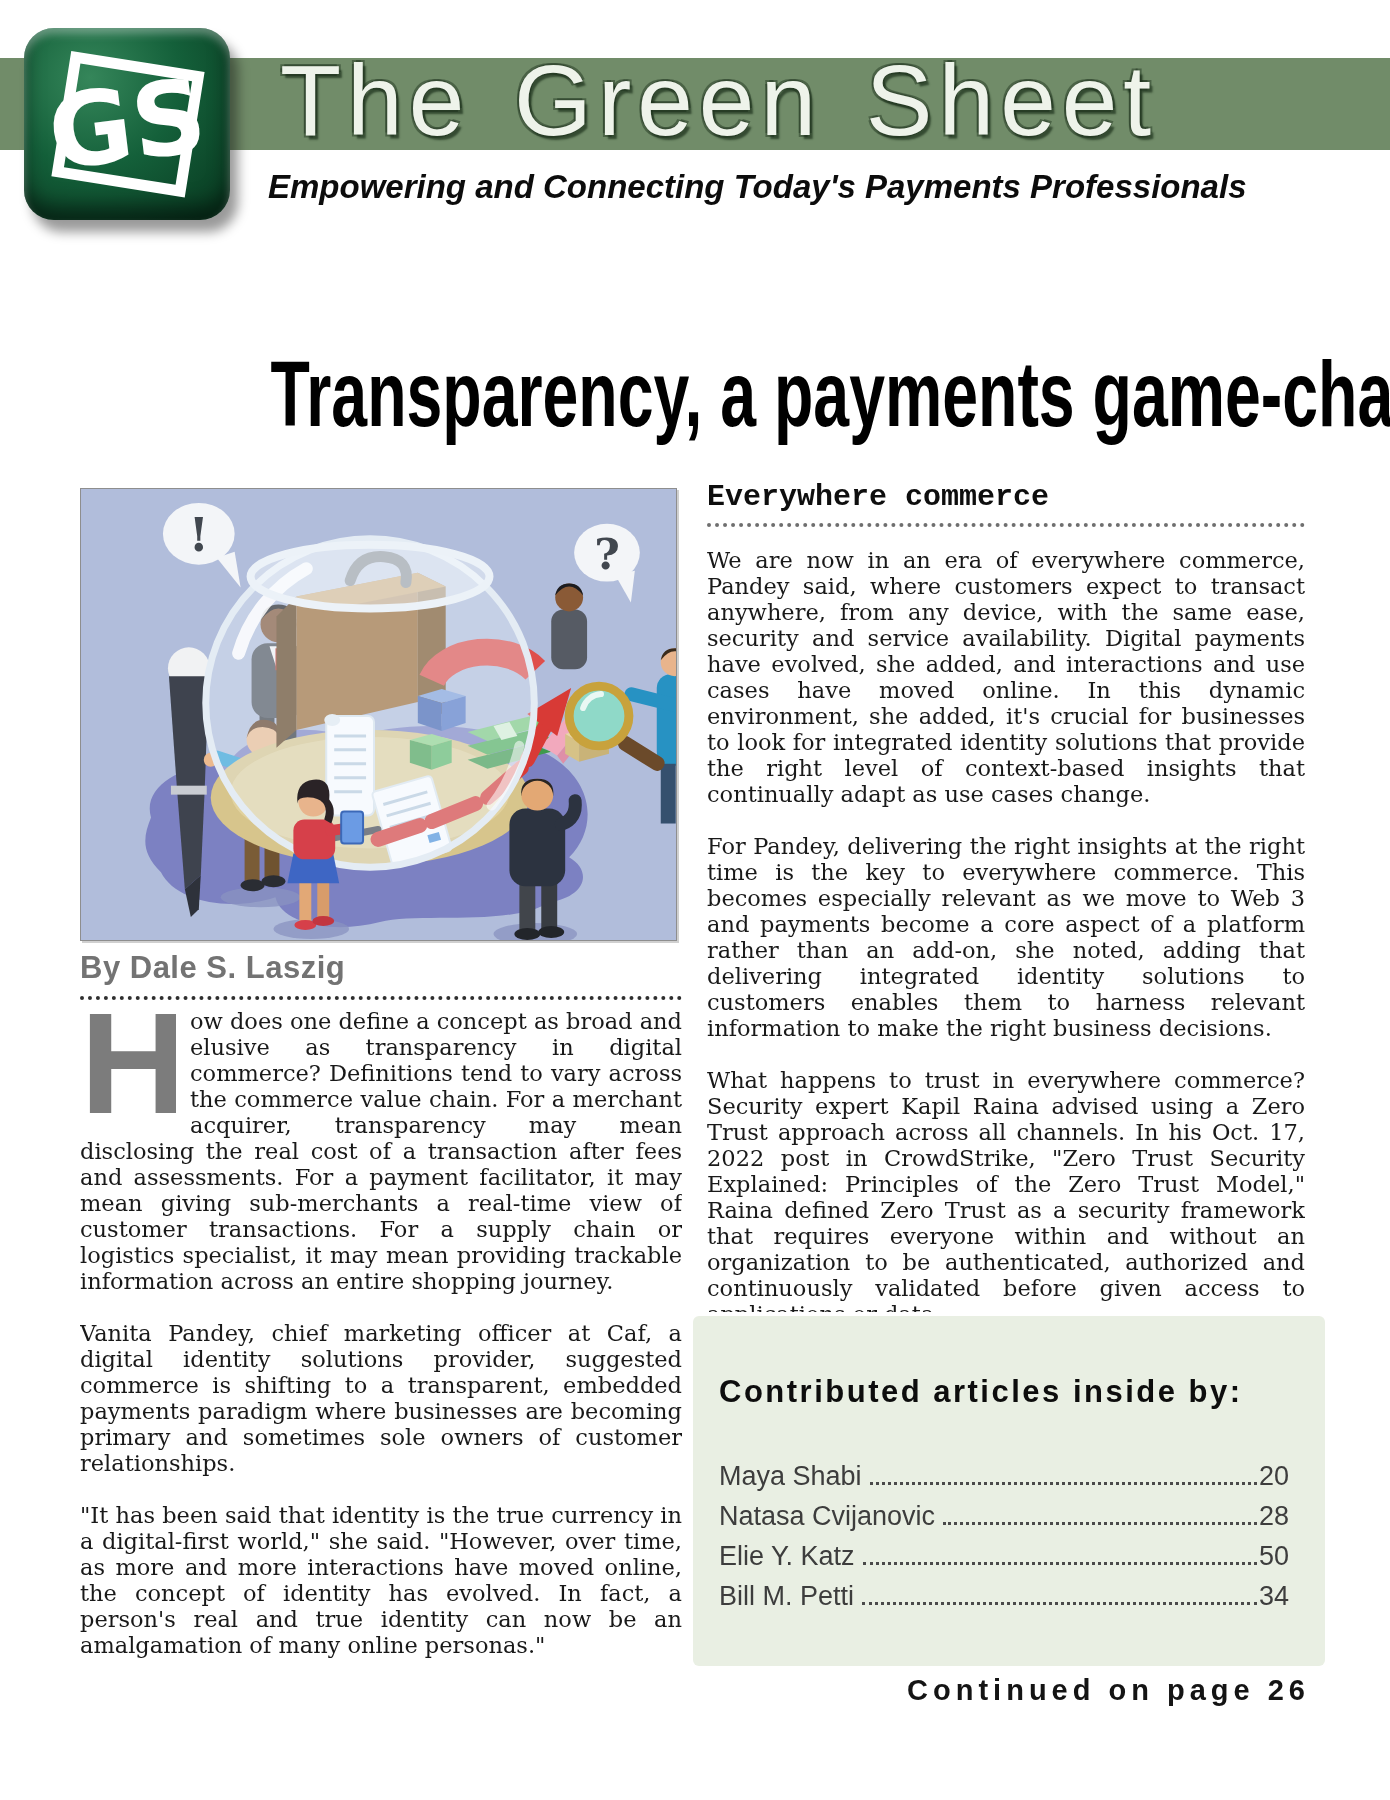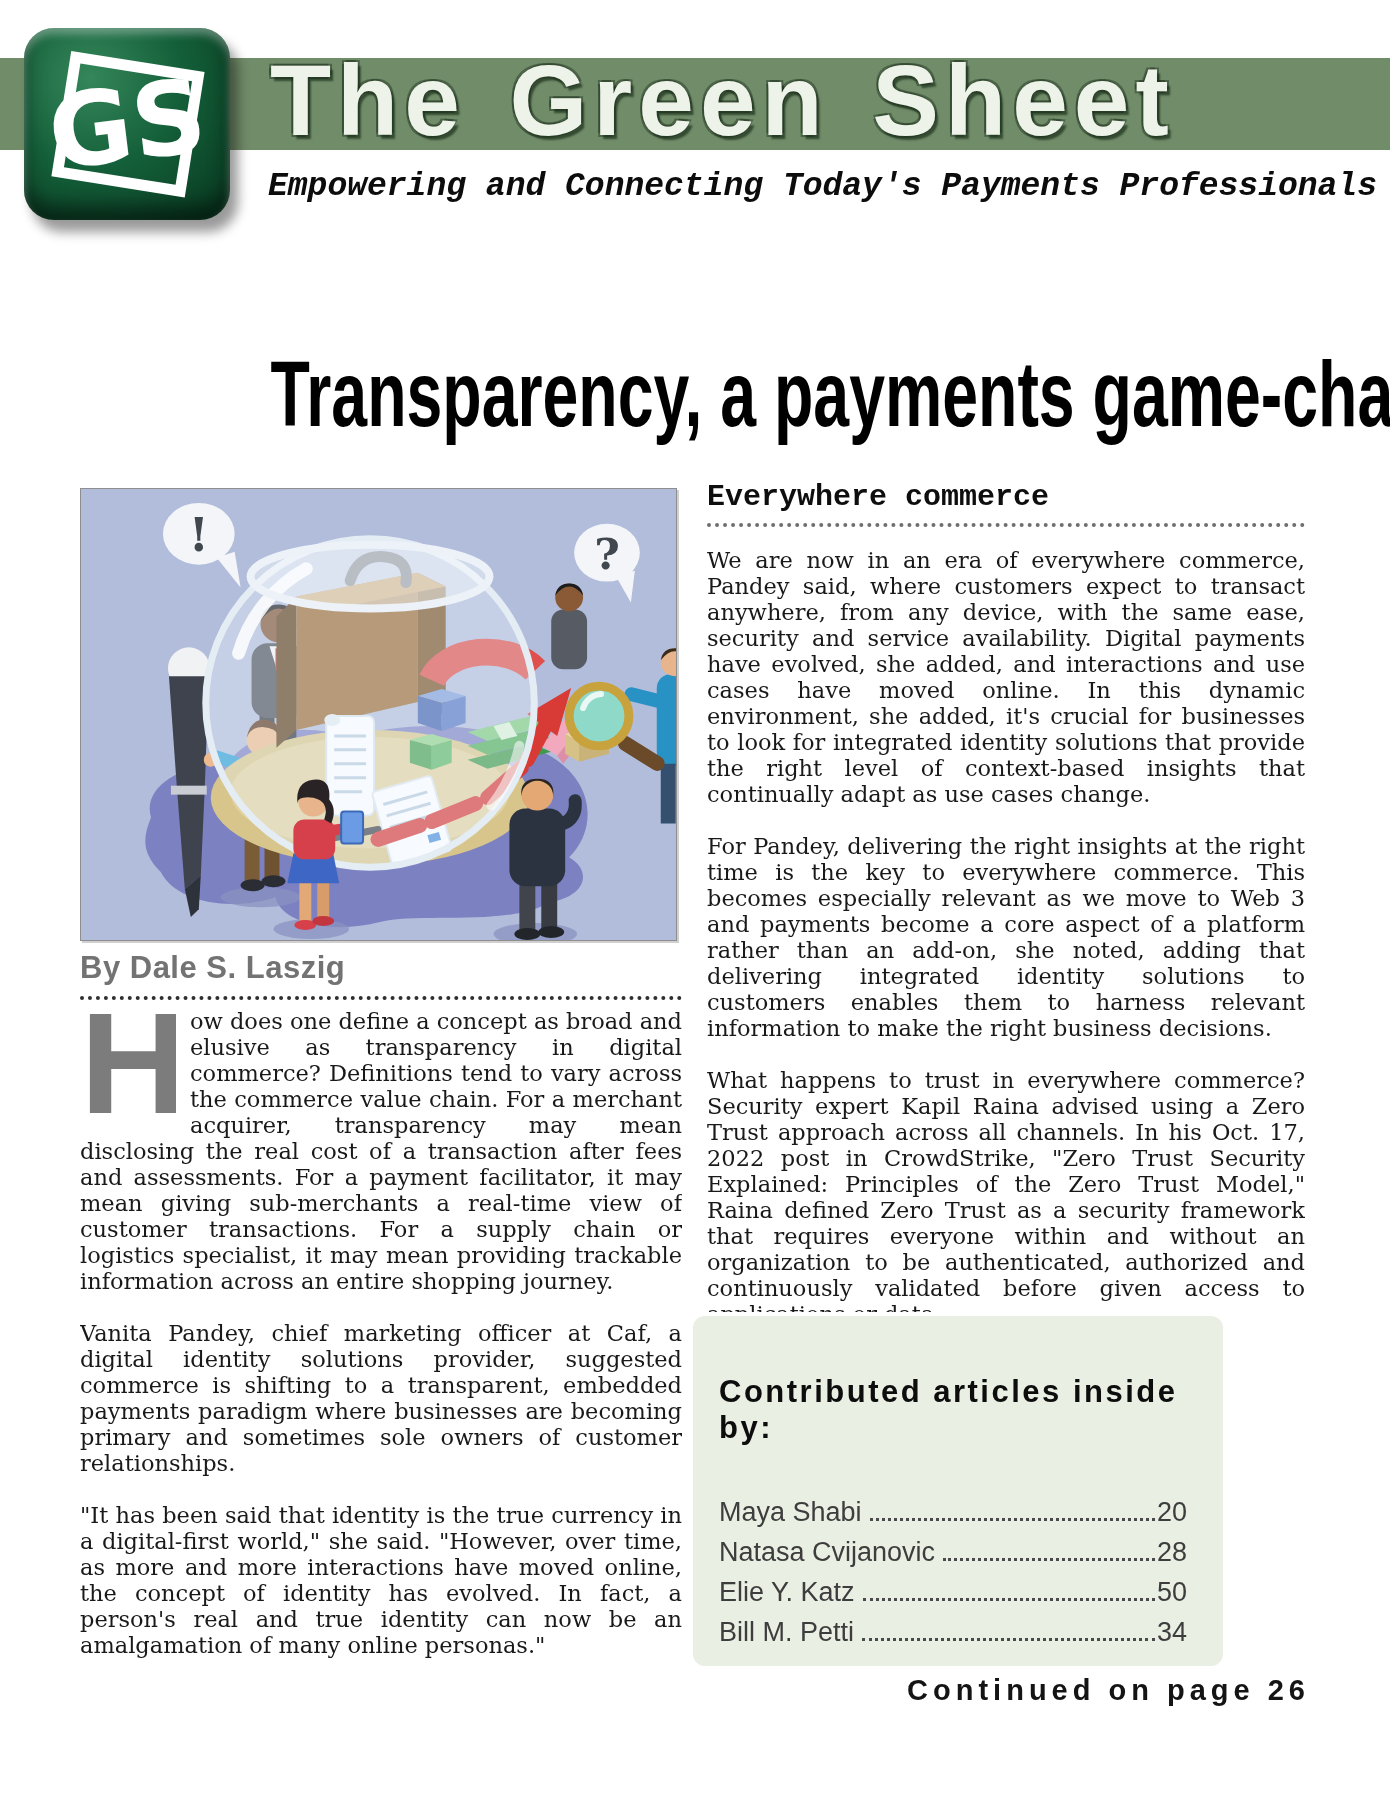--- a/index.html
+++ b/index.html
@@ -2,32 +2,32 @@
 <html><head>
 <meta charset="utf-8">
 <style>
   * { margin:0; padding:0; box-sizing:border-box; }
   html,body { background:#ffffff; }
   .page { position:relative; width:1390px; height:1800px; background:#ffffff; overflow:hidden;
           font-family:"Liberation Sans", sans-serif; }
 
   
   .banner { position:absolute; left:0; top:58px; width:1390px; height:92px; background:#718c69; }
-  .masthead-title { position:absolute; left:270px; top:52px; width:1110px; height:100px;
-    font-weight:bold; font-size:100px; line-height:96px; letter-spacing:6px; word-spacing:10px;
+  .masthead-title { position:absolute; left:280px; top:52px; width:1110px; height:100px;
+    font-weight:normal; font-size:100px; line-height:96px; letter-spacing:6px; word-spacing:10px;
     color:#eef3ea; white-space:nowrap;
     text-shadow: 3px 4px 2px rgba(20,40,20,.65), -2px -2px 0 rgba(28,48,28,.45),
                  2px -2px 0 rgba(28,48,28,.45), -2px 2px 0 rgba(28,48,28,.45); }
   .logo { position:absolute; left:24px; top:28px; width:206px; height:192px; border-radius:30px;
     background: radial-gradient(circle at 32% 26%, #35865a 0%, #14603a 45%, #0a3f24 88%);
     box-shadow: 8px 12px 12px rgba(0,0,0,.40), inset 0 6px 9px rgba(255,255,255,.35),
                 inset 0 -14px 20px rgba(0,0,0,.5); }
   .logo svg { position:absolute; left:0; top:0; }
   .tagline { position:absolute; left:268px; top:168px; width:1000px;
-    font-size:33px; font-style:italic; font-weight:bold; color:#0c0c0c; white-space:nowrap;font-family:Liberation Mono, monospace; }
+    font-size:33px; font-style:italic; font-weight:bold; color:#0c0c0c; white-space:nowrap; }
 
   
   .issue-line { position:absolute; left:0; top:286px; width:1390px; text-align:center;
     font-size:37px; font-weight:bold; color:#9b9b9f; letter-spacing:1px; }
   .issue-line .sep { margin:0 26px; }
   .article-title { position:absolute; left:0; top:348px; width:1390px; text-align:center; }
   .article-title .inner { display:inline-block; font-size:92px; font-weight:bold; color:#000;
     white-space:nowrap; line-height:92px; transform:scaleX(.70); transform-origin:center; }
 
   
@@ -42,22 +42,22 @@
     color:#737373; letter-spacing:.5px; padding-bottom:10px; border-bottom:4px dotted #2f2f2f; }
   .col-left { position:absolute; left:80px; top:1008px; width:602px; height:700px; overflow:hidden; }
   .col-right { position:absolute; left:707px; top:480px; width:598px; height:832px; overflow:hidden; }
   .section-heading { font-size:30px; font-weight:bold; color:#0e0e0e; padding-bottom:9px;
     border-bottom:4px dotted #6f6f6f; margin-bottom:20px; font-family:Liberation Mono, monospace; }
   .drop-cap { float:left; width:96px; height:104px; margin:6px 14px 0 0; color:#7c7c7c;
     font-family:"Liberation Sans",sans-serif; font-weight:bold; font-size:148px; line-height:96px;
     overflow:hidden; text-align:center; }
 
   
-  .contrib-box { position:absolute; left:693px; top:1316px; width:530px; height:350px;
-    background:#e9efe3; border-radius:12px; padding:58px 36px 0 26px; }
+  .contrib-box { position:absolute; left:693px; top:1316px; width:632px; height:350px;
+    background:#e9efe3; border-radius:6px; padding:58px 36px 0 26px; }
   .contrib-heading { font-size:31px; font-weight:bold; letter-spacing:2.5px; color:#0d0d0d;
     margin-bottom:42px; }
   .contrib-row { display:flex; align-items:flex-end; height:40px; font-size:27px; color:#3d3d3d; }
   .contrib-name { white-space:nowrap; padding-right:8px;margin-top:30px; }
   .contrib-leader { flex:1; border-bottom:3px dotted #4a4a4a; margin-bottom:7px; }
   .contrib-page { padding-left:2px; }
 
   
   .continued { position:absolute; right:80px; top:1674px; font-size:29px; font-weight:bold;
     letter-spacing:5px; color:#141414; }

